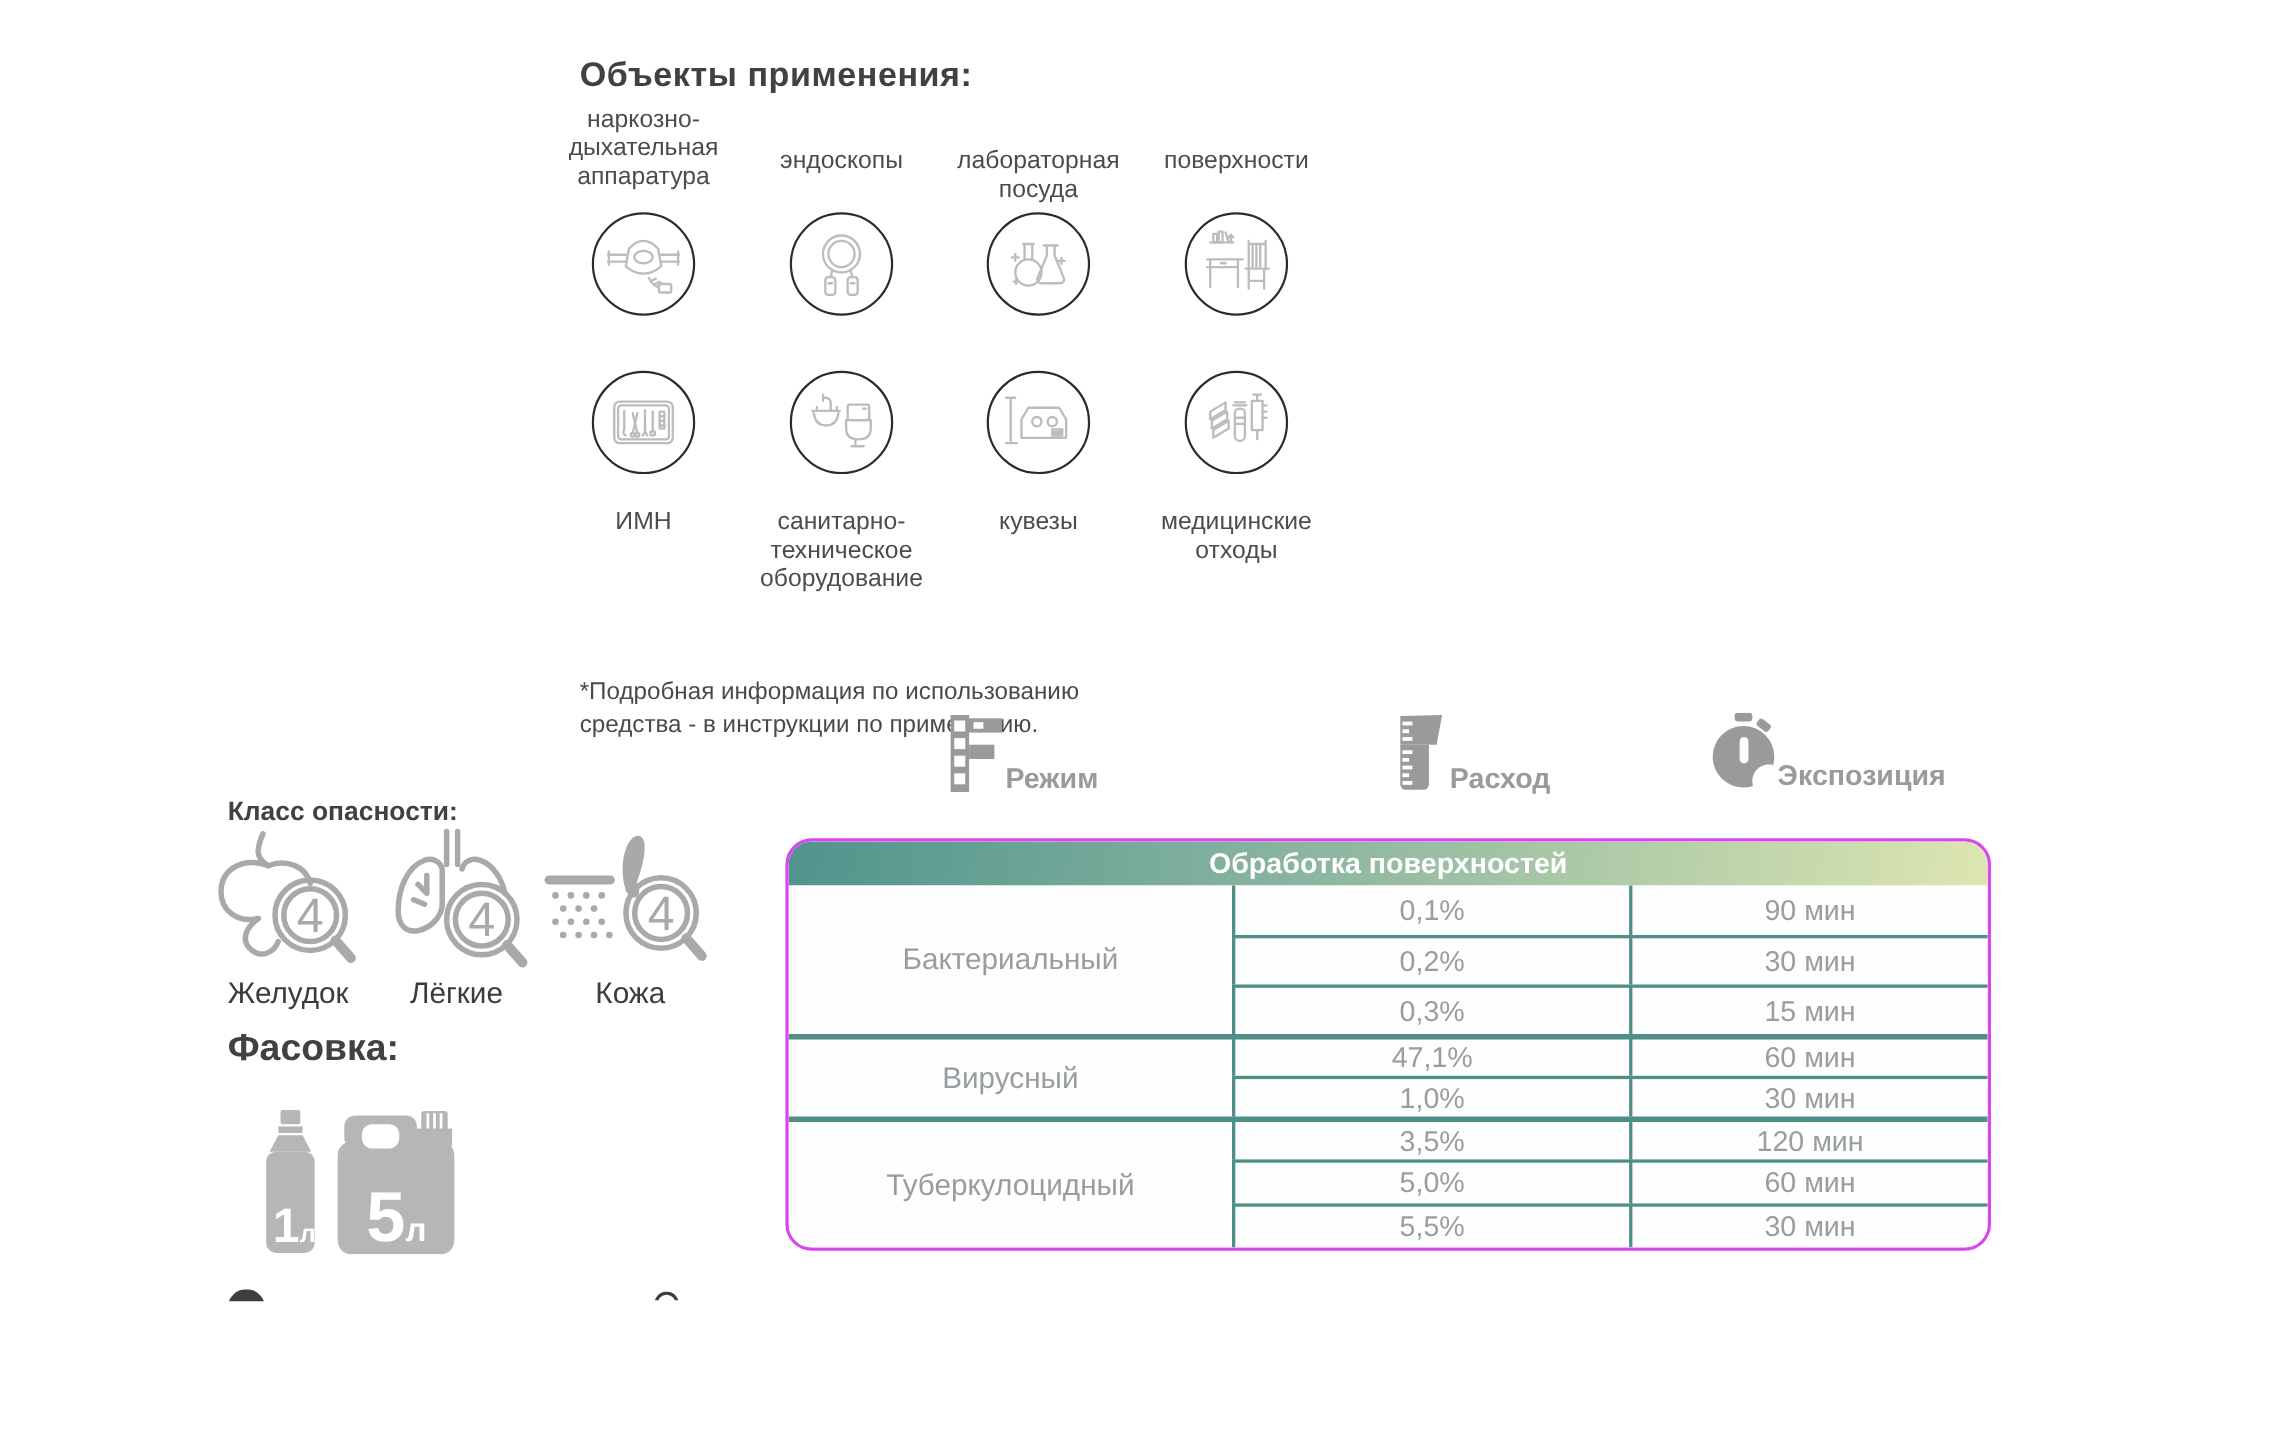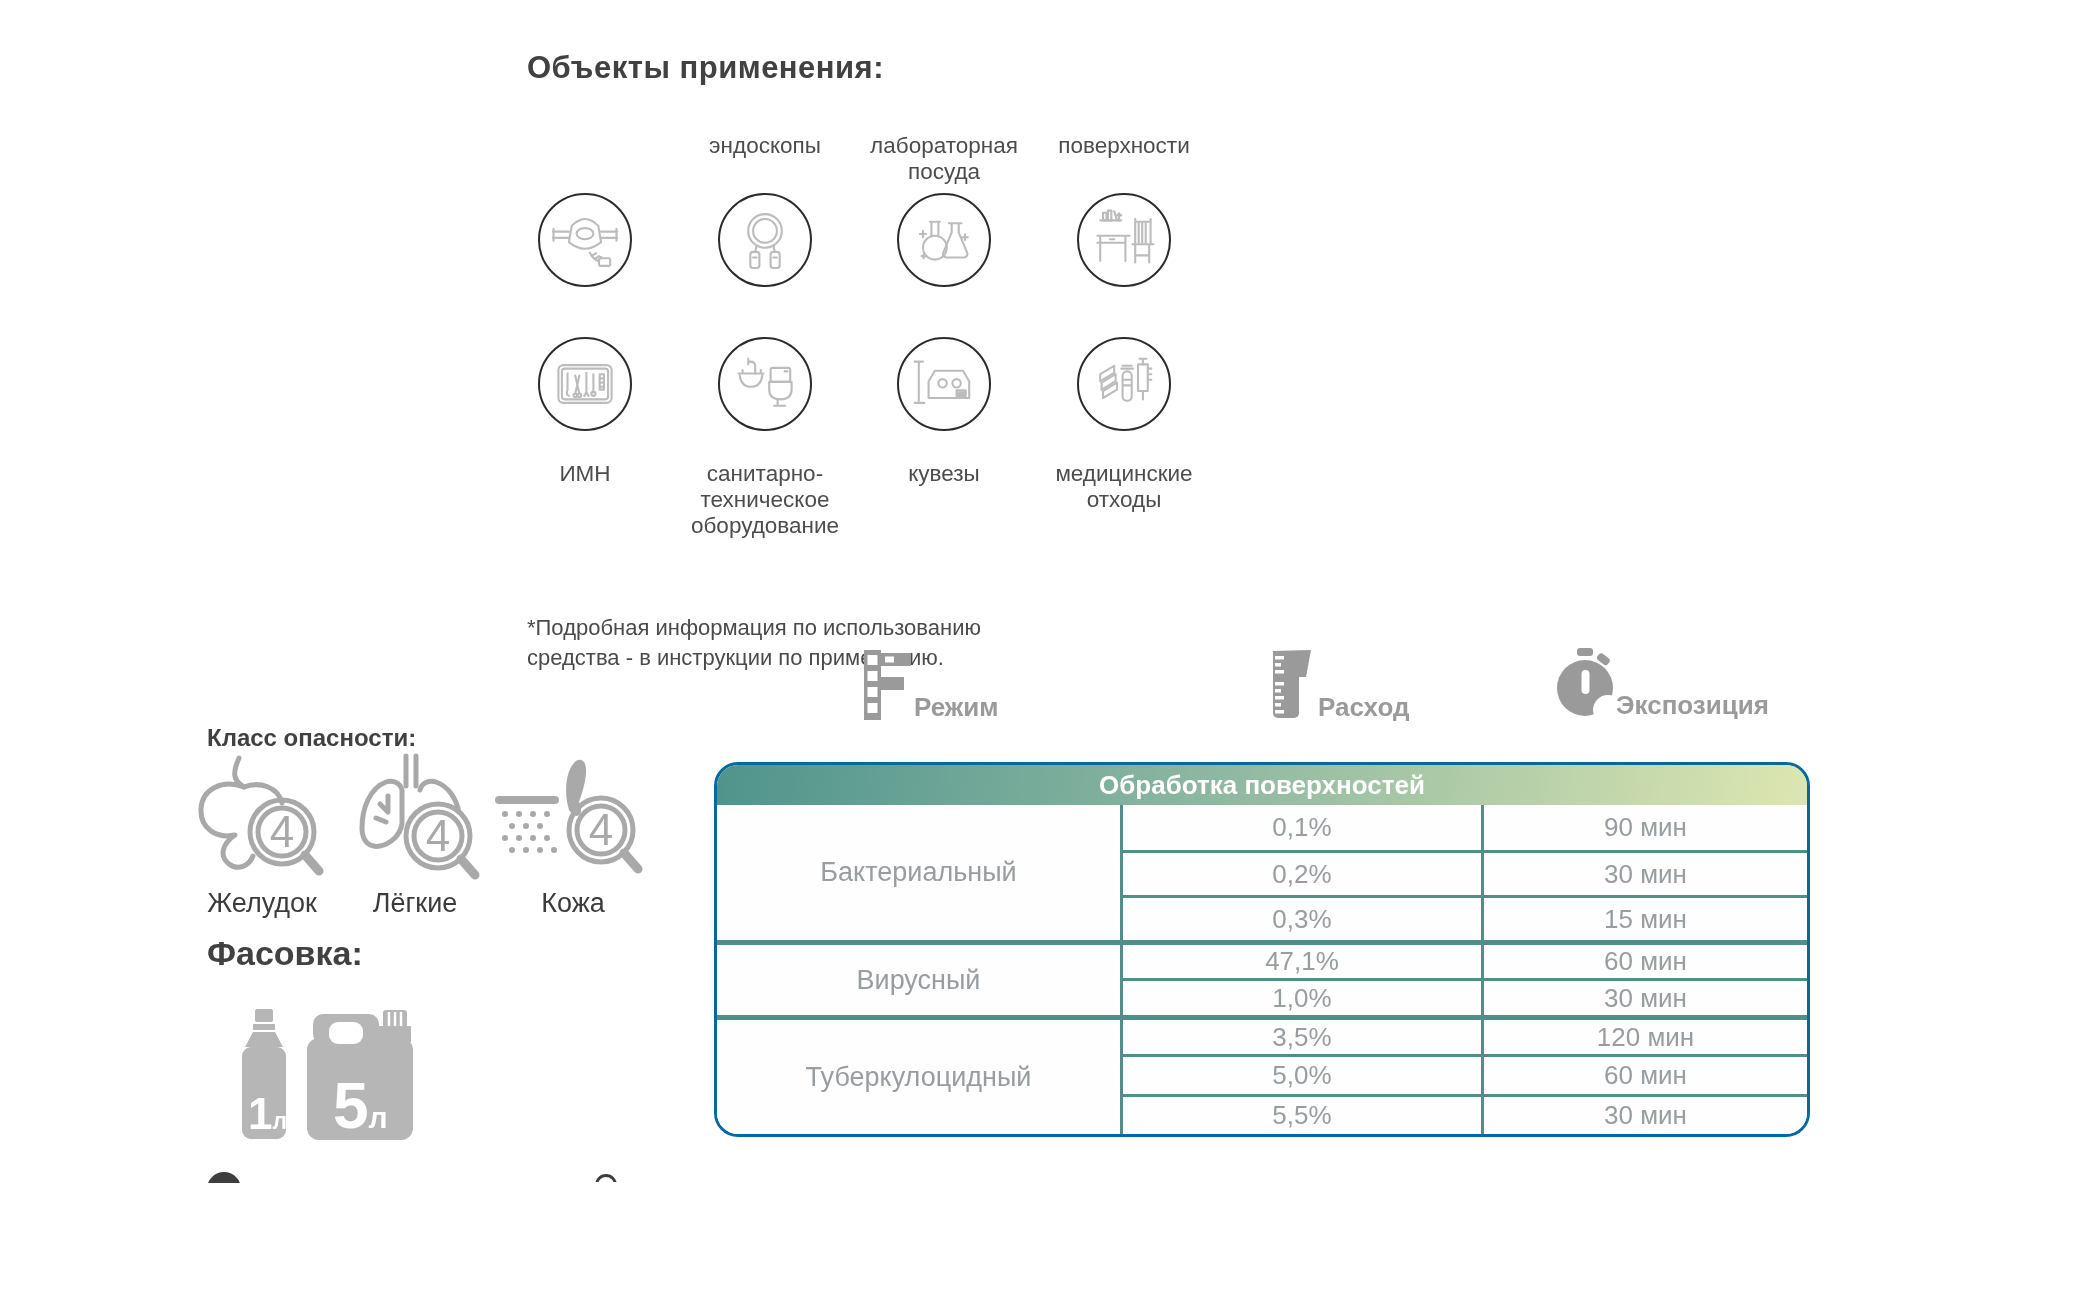--- a/index.html
+++ b/index.html
@@ -25,21 +25,21 @@
   }
   .hazard-title { left:207px; top:724px; font-size:24px; }
   .pack-title  { left:207px; top:934px; font-size:34px; }
   .hazard-item { display:flex; flex-direction:column; align-items:center; }
   .hazard-label { font-size:27px; color:#3b3b3b; margin-top:4px; }
   .mode-header { display:flex; align-items:flex-end; gap:2px; }
   .mode-header-label { font-size:26px; font-weight:bold; color:#9a9a9a; line-height:26px; }
   
   .stable {
     left:714px; top:762px; width:1096px; height:375px;
-    border:3px solid #0369a1; border-radius:24px; overflow:hidden; background:#fff;
+    border:3px solid #d946ef; border-radius:24px; overflow:hidden; background:#fff;
   }
   .stable-header {
     height:40px; line-height:40px; text-align:center;
     background:linear-gradient(97deg, #4f948c 0%, #8db7a1 45%, #dde6b1 100%);
     color:#ffffff; font-size:26px; font-weight:bold;
   }
   .stable-body {
     display:grid; grid-template-columns:403px 361px 1fr;
     grid-template-rows:45px 45px 45px 38px 37px 39px 40px 1fr;
     height:329px;
@@ -57,20 +57,23 @@
   .m3 { grid-area:6 / 1 / 9 / 2; }
   .clip { overflow:hidden; }
 </style>
 </head>
 <body>
 
 <div id="page">
 
   <div class="abs sec-title obj-title">Объекты применения:</div>
 
+  <div class="abs obj-label" style="left:485px; top:95px;">наркозно-
+дыхательная
+аппаратура</div>
   <div class="abs obj-label" style="left:665px; top:133px;">эндоскопы</div>
   <div class="abs obj-label" style="left:844px; top:133px;">лабораторная
 посуда</div>
   <div class="abs obj-label" style="left:1024px; top:133px;">поверхности</div>
 
   <div class="abs obj-circle" style="left:538px; top:193px;">
     <svg width="70" height="70" viewBox="0 0 100 100" fill="none" stroke="#bcbcbc" stroke-width="3" stroke-linecap="round" stroke-linejoin="round">
       <path d="M4,38 H27 M4,47 H27 M73,38 H96 M73,47 H96"></path>
       <path d="M5,34 v17 M95,34 v17"></path>
       <path d="M31,30 Q50,10 69,30 L73,53 Q50,72 27,53 Z"></path>

